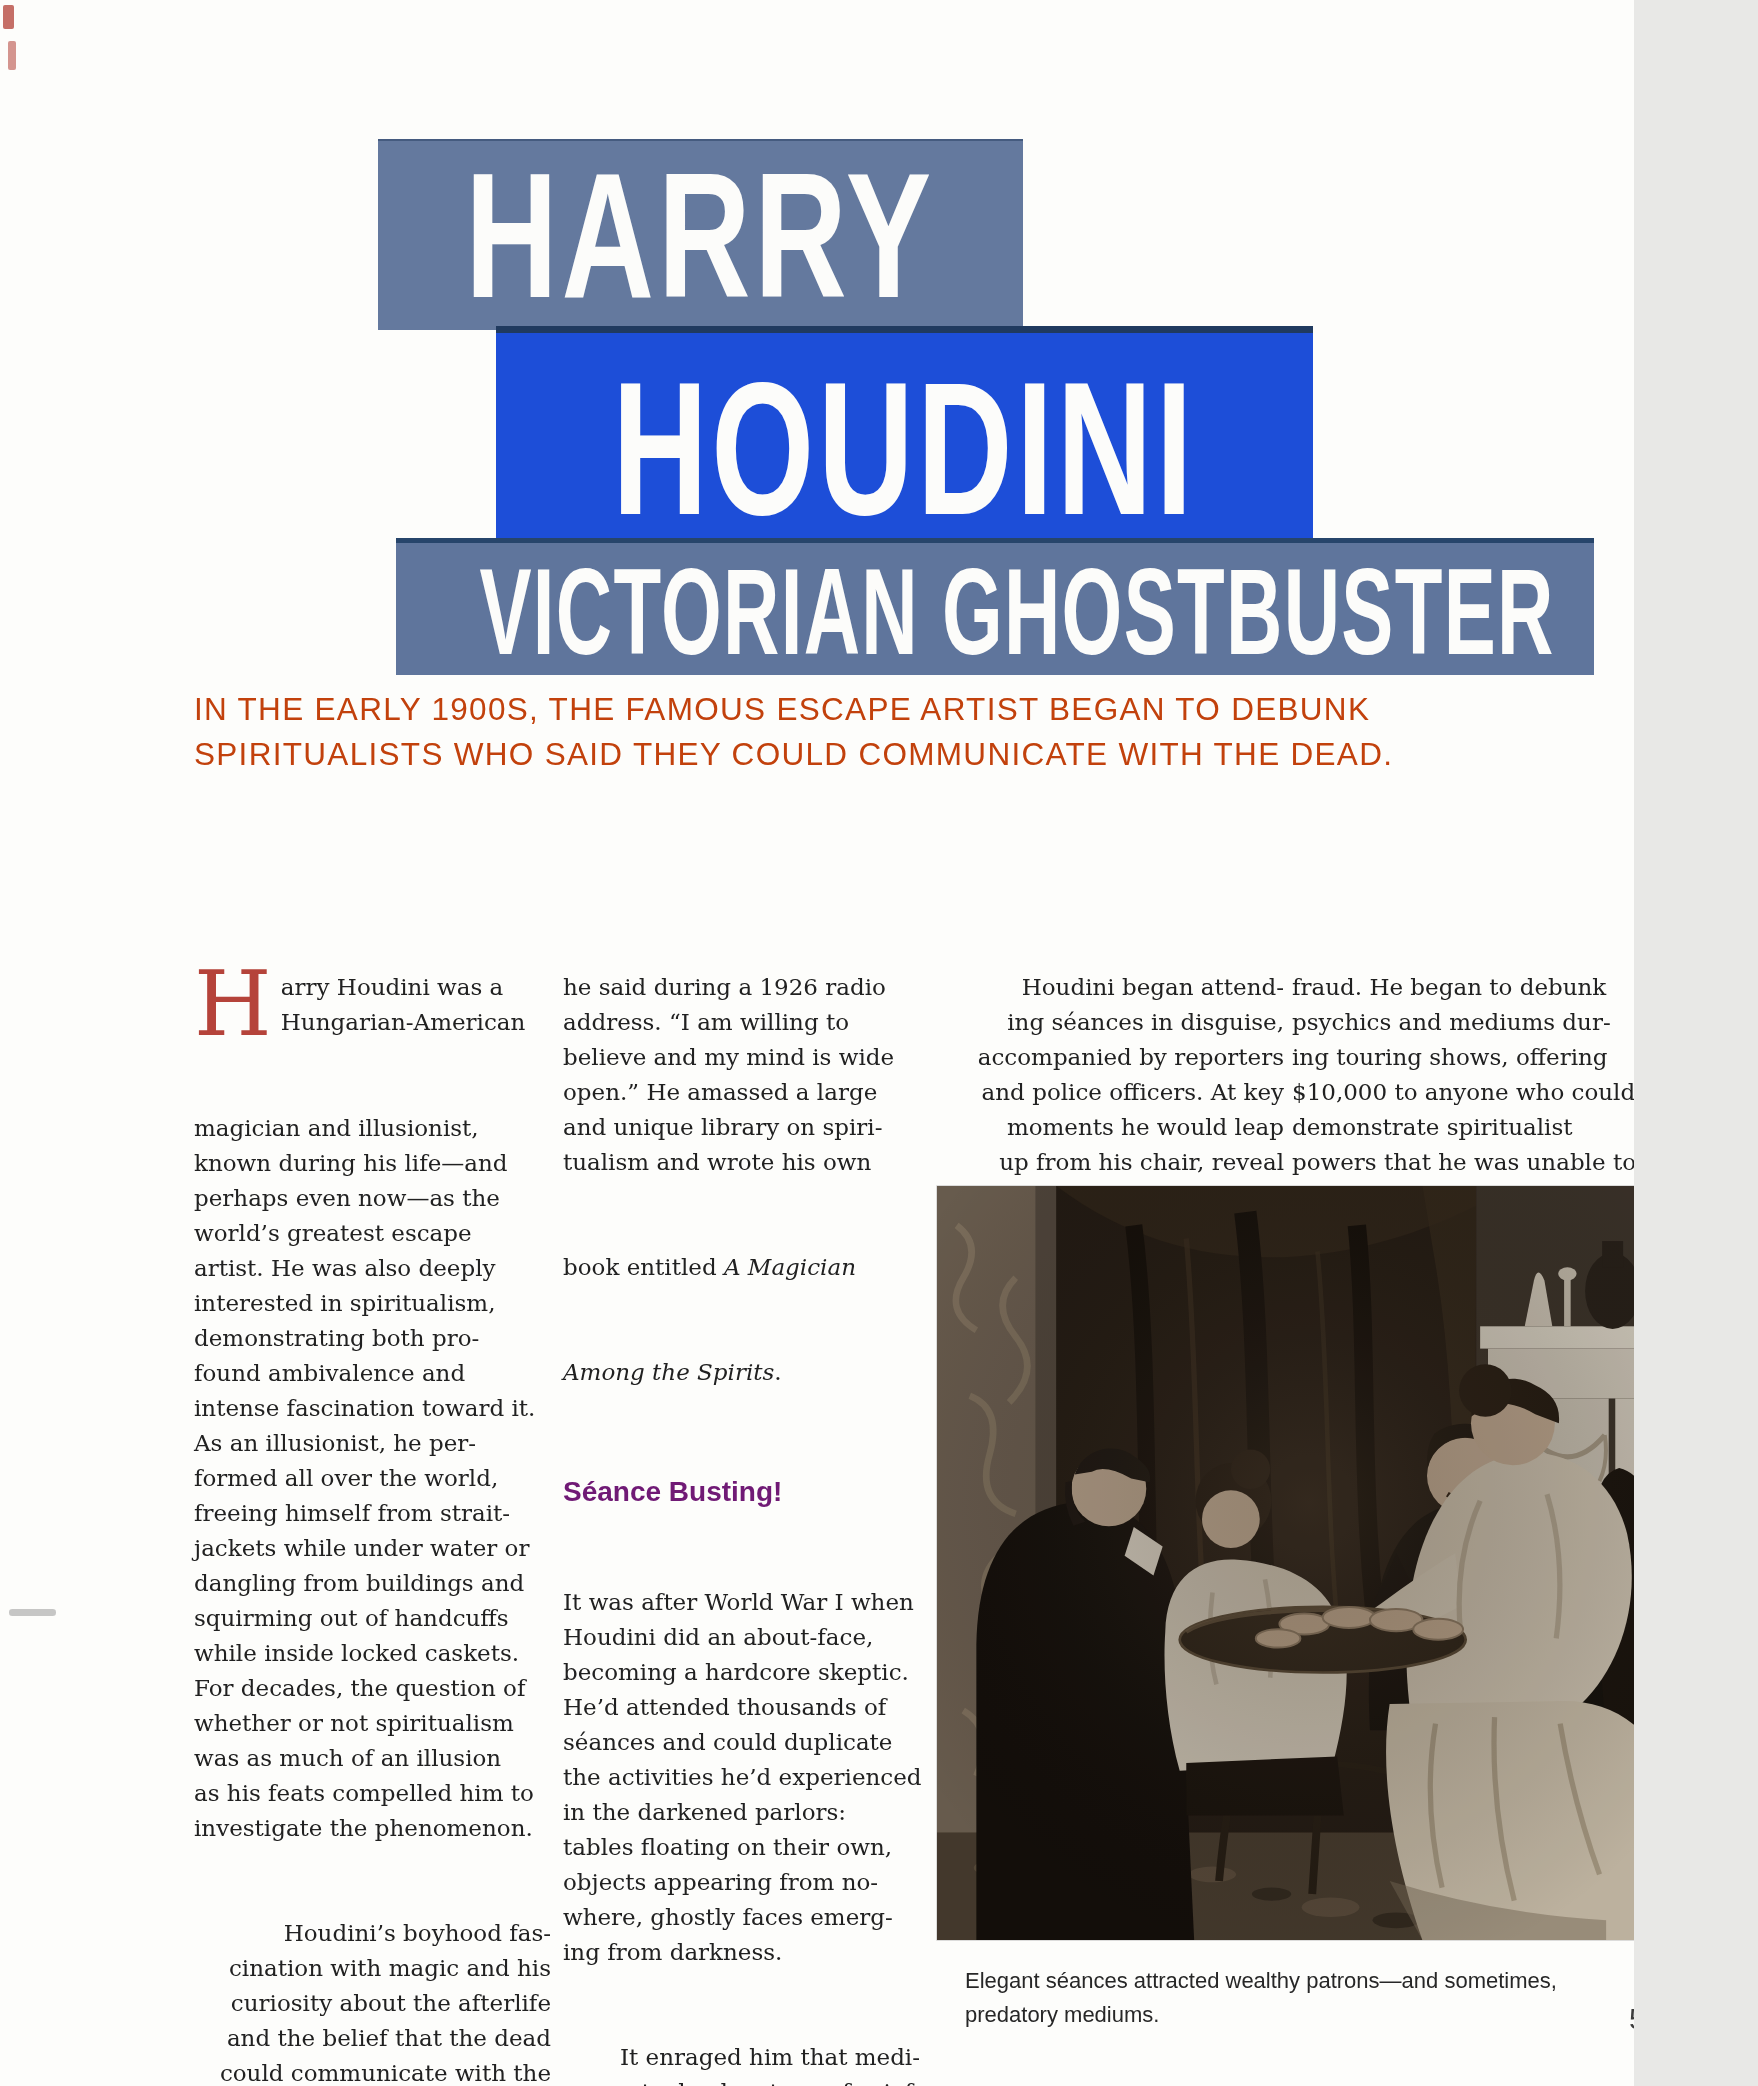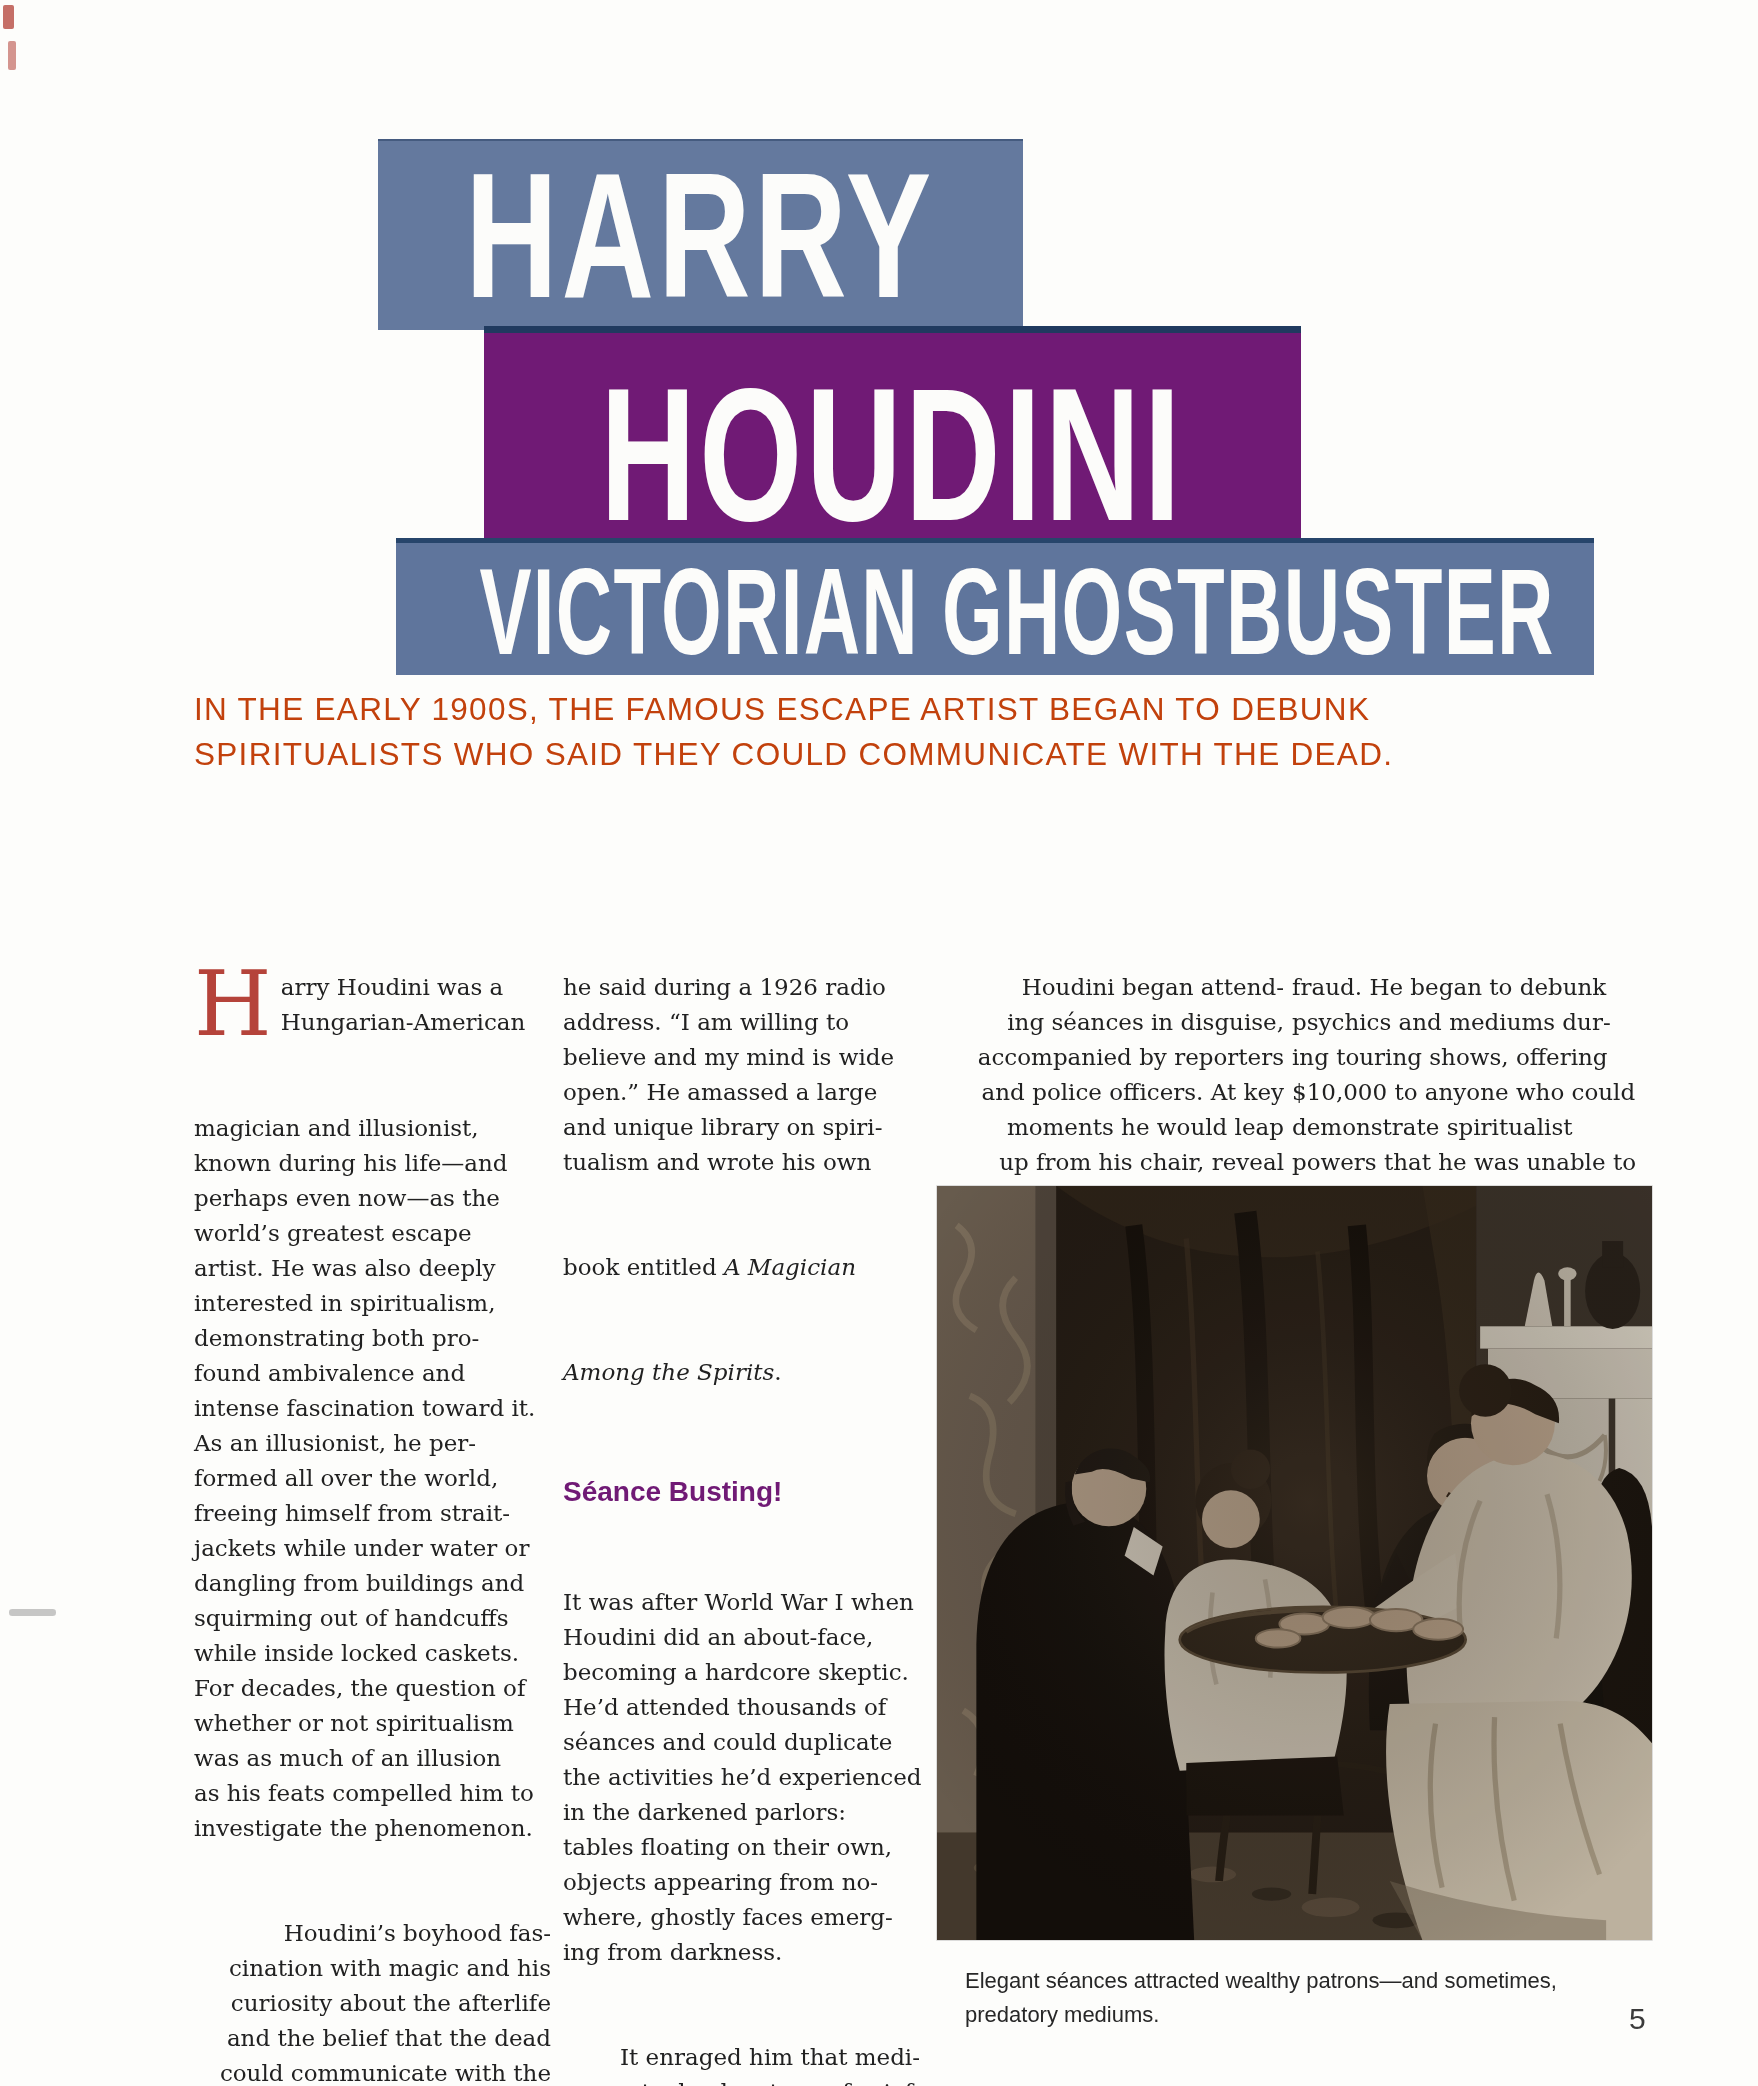--- a/index.html
+++ b/index.html
@@ -1,26 +1,26 @@
 <!DOCTYPE html>
 <html style="font-size:10.5px"><head>
 <meta charset="utf-8">
 <style>
   html,body{margin:0;padding:0;background:#e8e8e6;}
   #page{
     position:relative;
-    width:1758px;height:2087px;
+    width:1634px;height:2087px;
     background:#fdfdfb;
     overflow:hidden;
     font-family:"DejaVu Serif","Liberation Serif",serif;
   }
   
   .tblock{position:absolute;display:flex;align-items:center;justify-content:center;overflow:visible;}
   #block-harry{left:378px;top:139px;width:645px;height:189px;background:#64799e;border-top:2.6px solid rgba(32,55,88,.45);z-index:1;}
-  #block-houdini{left:484px;top:326px;width:817px;height:230px;background:#701a75;border-top:7.2px solid #203a5f;z-index:2;align-items:flex-end;}
+  #block-houdini{left:496px;top:326px;width:817px;height:230px;background:#1d4ed8;border-top:7.2px solid #203a5f;z-index:2;}
   #block-victorian{left:396px;top:538px;width:1154px;height:132px;background:#5f759c;border-top:5.9px solid #27456b;z-index:3;padding-left:44px;}
   .tblock span{
     color:#fcfcfa;font-family:"Liberation Sans",sans-serif;font-weight:bold;
     white-space:nowrap;display:block;
   }
   #block-harry span{font-size:178px;letter-spacing:5.2px;transform:scaleX(.72);}
   #block-houdini span{font-size:189px;letter-spacing:5.2px;transform:scaleX(.70);}
   #block-victorian span{font-size:122px;letter-spacing:2px;transform:scaleX(.64);padding-top:6.6px;}
   
   #subtitle{

